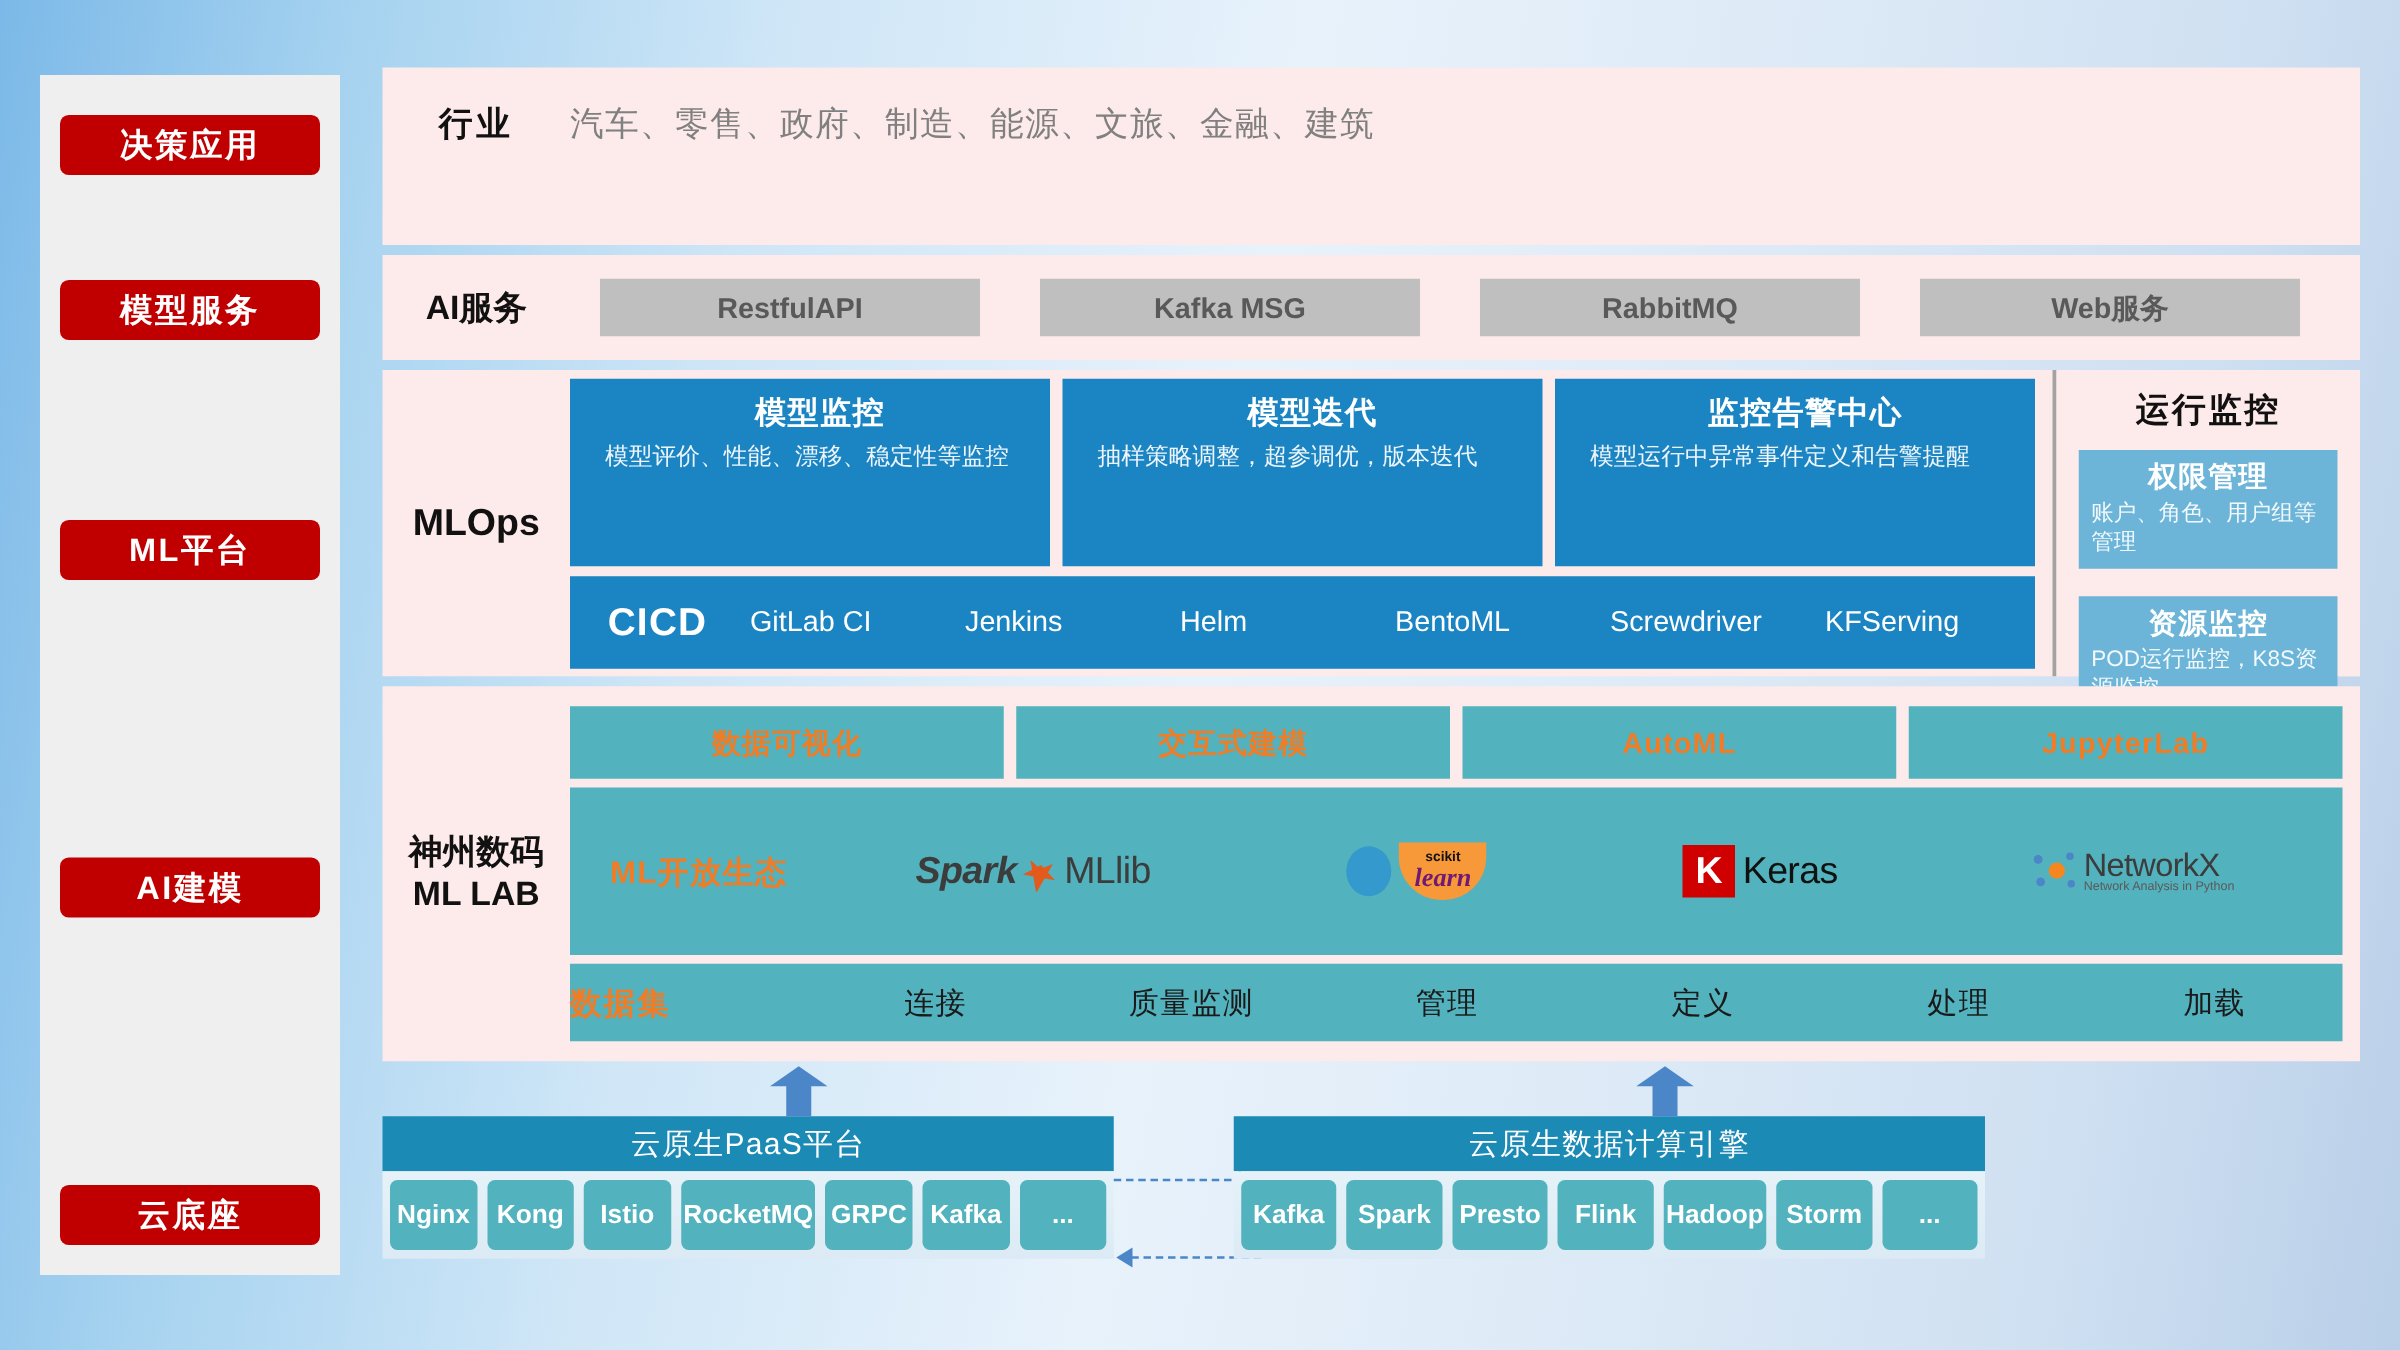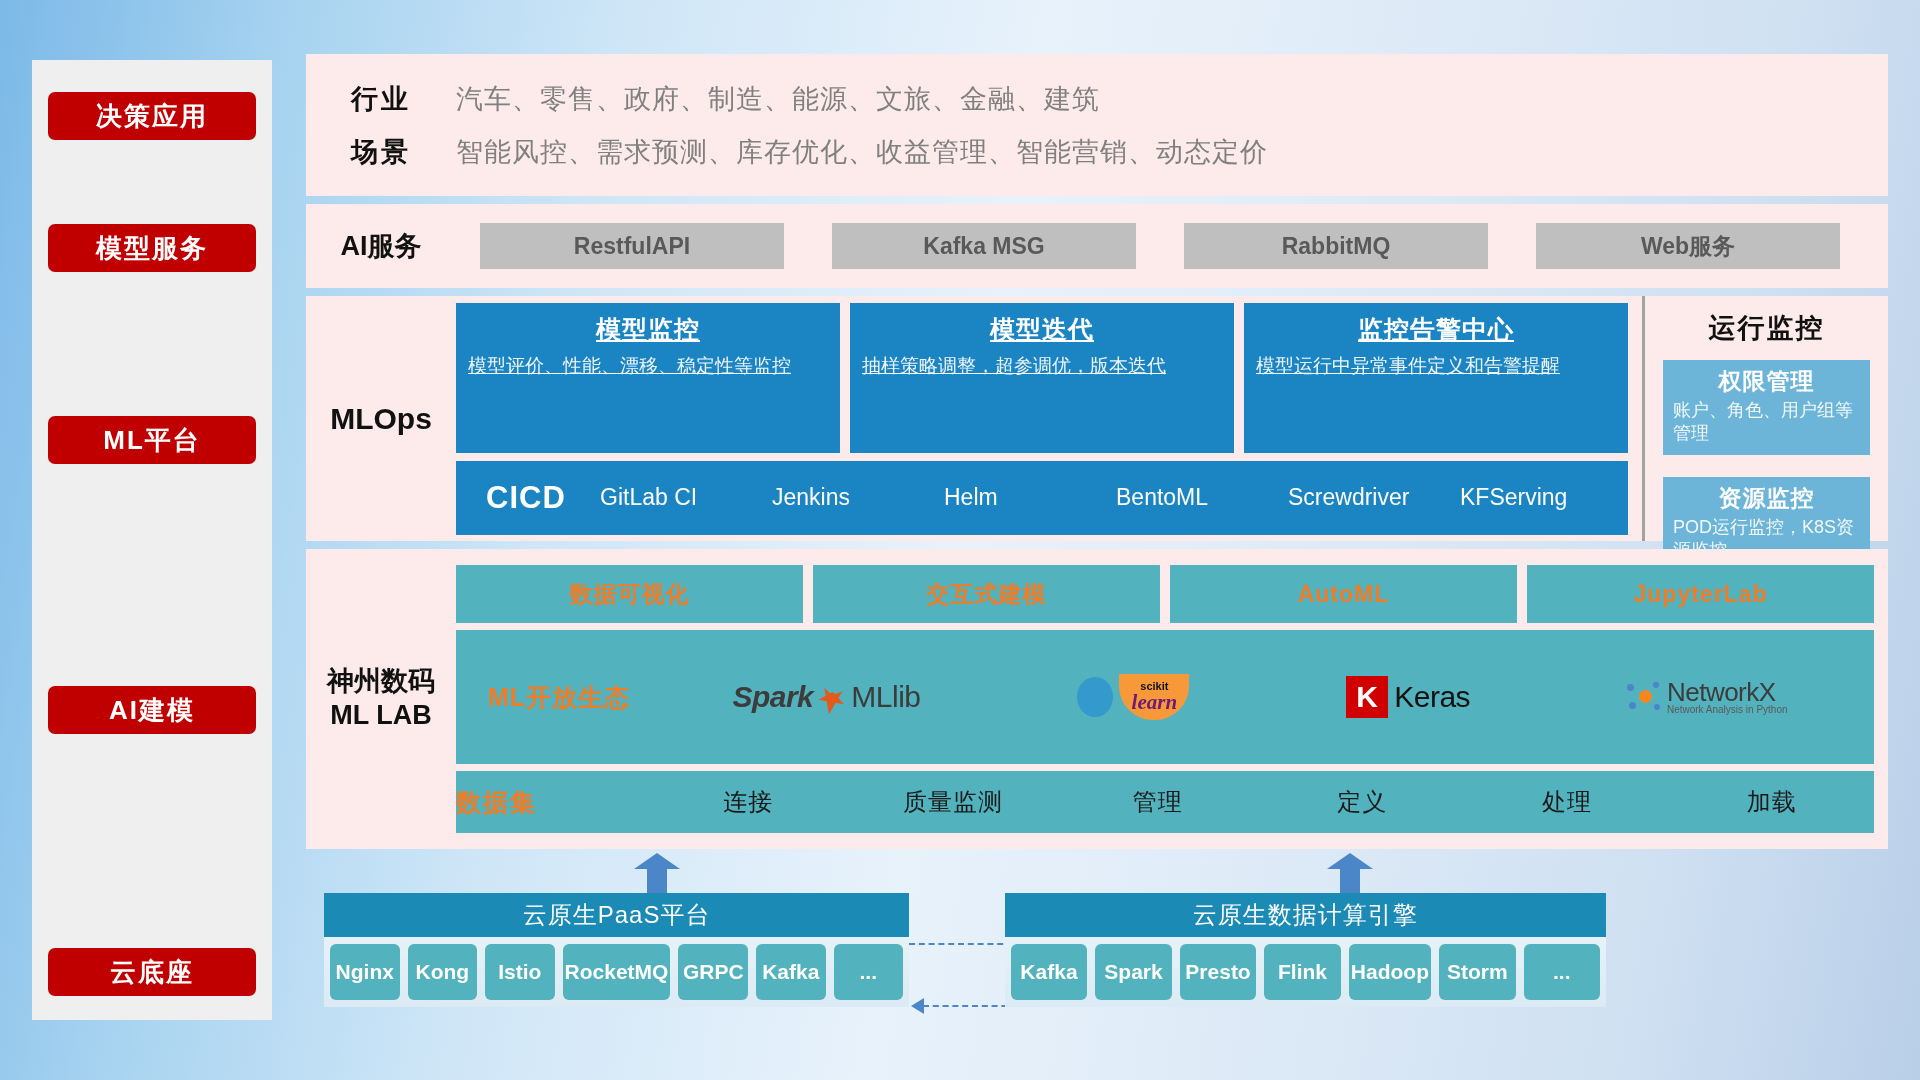--- a/index.html
+++ b/index.html
@@ -64,21 +64,21 @@
   #band-ml { display: flex; height: 245px; }
   #ml-left { flex: 1; display: flex; align-items: center; padding: 10px 0; }
   .ml-key {
     width: 150px; text-align: center;
     font-size: 30px; font-weight: bold; color: #111;
   }
   #ml-stack { flex: 1; padding-right: 14px; display: flex; flex-direction: column; gap: 8px; }
   #mlops-cards { display: flex; gap: 10px; }
   .mlops-card {
     flex: 1; background: #1b84c3; color: #fff;
-    padding: 10px 12px 14px 12px; min-height: 150px; text-decoration: underline;
+    padding: 10px 12px 14px 28px; min-height: 150px;
   }
   .mlops-title {
     text-align: center; font-size: 25px; font-weight: bold;
     margin-bottom: 8px; letter-spacing: 1px;
   }
   .mlops-desc { font-size: 19px; line-height: 1.3; color: #eef6fb; }
   #cicd-bar {
     background: #1b84c3; color: #fff; height: 74px;
     display: flex; align-items: center; overflow: hidden;
   }
@@ -146,21 +146,21 @@
     width: 190px; text-align: left; color: #ef7d28;
     font-size: 25px; font-weight: bold; letter-spacing: 2px;
   }
   .data-item {
     flex: 1; text-align: center; color: #1a1a1a;
     font-size: 24px; letter-spacing: 1px;
   }
 
   
   #bottom {
-    position: absolute; left: 324px; top: 893px; width: 1282px; height: 140px;
+    position: absolute; left: 306px; top: 893px; width: 1282px; height: 140px;
     display: flex; gap: 0; align-items: flex-start;
   }
   .found-group { position: relative; }
   #found-paas { width: 722px; }
   #found-gap  { width: 118px; }
   #found-data { width: 742px; }
   .found-header {
     height: 44px; background: #1b8ab5; color: #fff;
     font-size: 24px; display: flex; align-items: center; justify-content: center;
     letter-spacing: 1px;
@@ -266,24 +266,20 @@
   <div class="rail-chip" style="top:626px">AI建模</div>
   <div class="rail-chip" style="top:888px">云底座</div>
 </div>
 
 <div id="main">
 
   <div class="band" id="band-apps">
     <div class="app-row">
       <div class="app-key">行业</div>
       <div class="app-val">汽车、零售、政府、制造、能源、文旅、金融、建筑</div>
-    </div>
-    <div class="app-row">
-      <div class="app-key">场景</div>
-      <div class="app-val">智能风控、需求预测、库存优化、收益管理、智能营销、动态定价</div>
     </div>
   </div>
 
   <div class="band" id="band-service">
     <div class="svc-key">AI服务</div>
     <div class="svc-list">
       <div class="svc-chip">RestfulAPI</div>
       <div class="svc-chip">Kafka MSG</div>
       <div class="svc-chip">RabbitMQ</div>
       <div class="svc-chip">Web服务</div>

